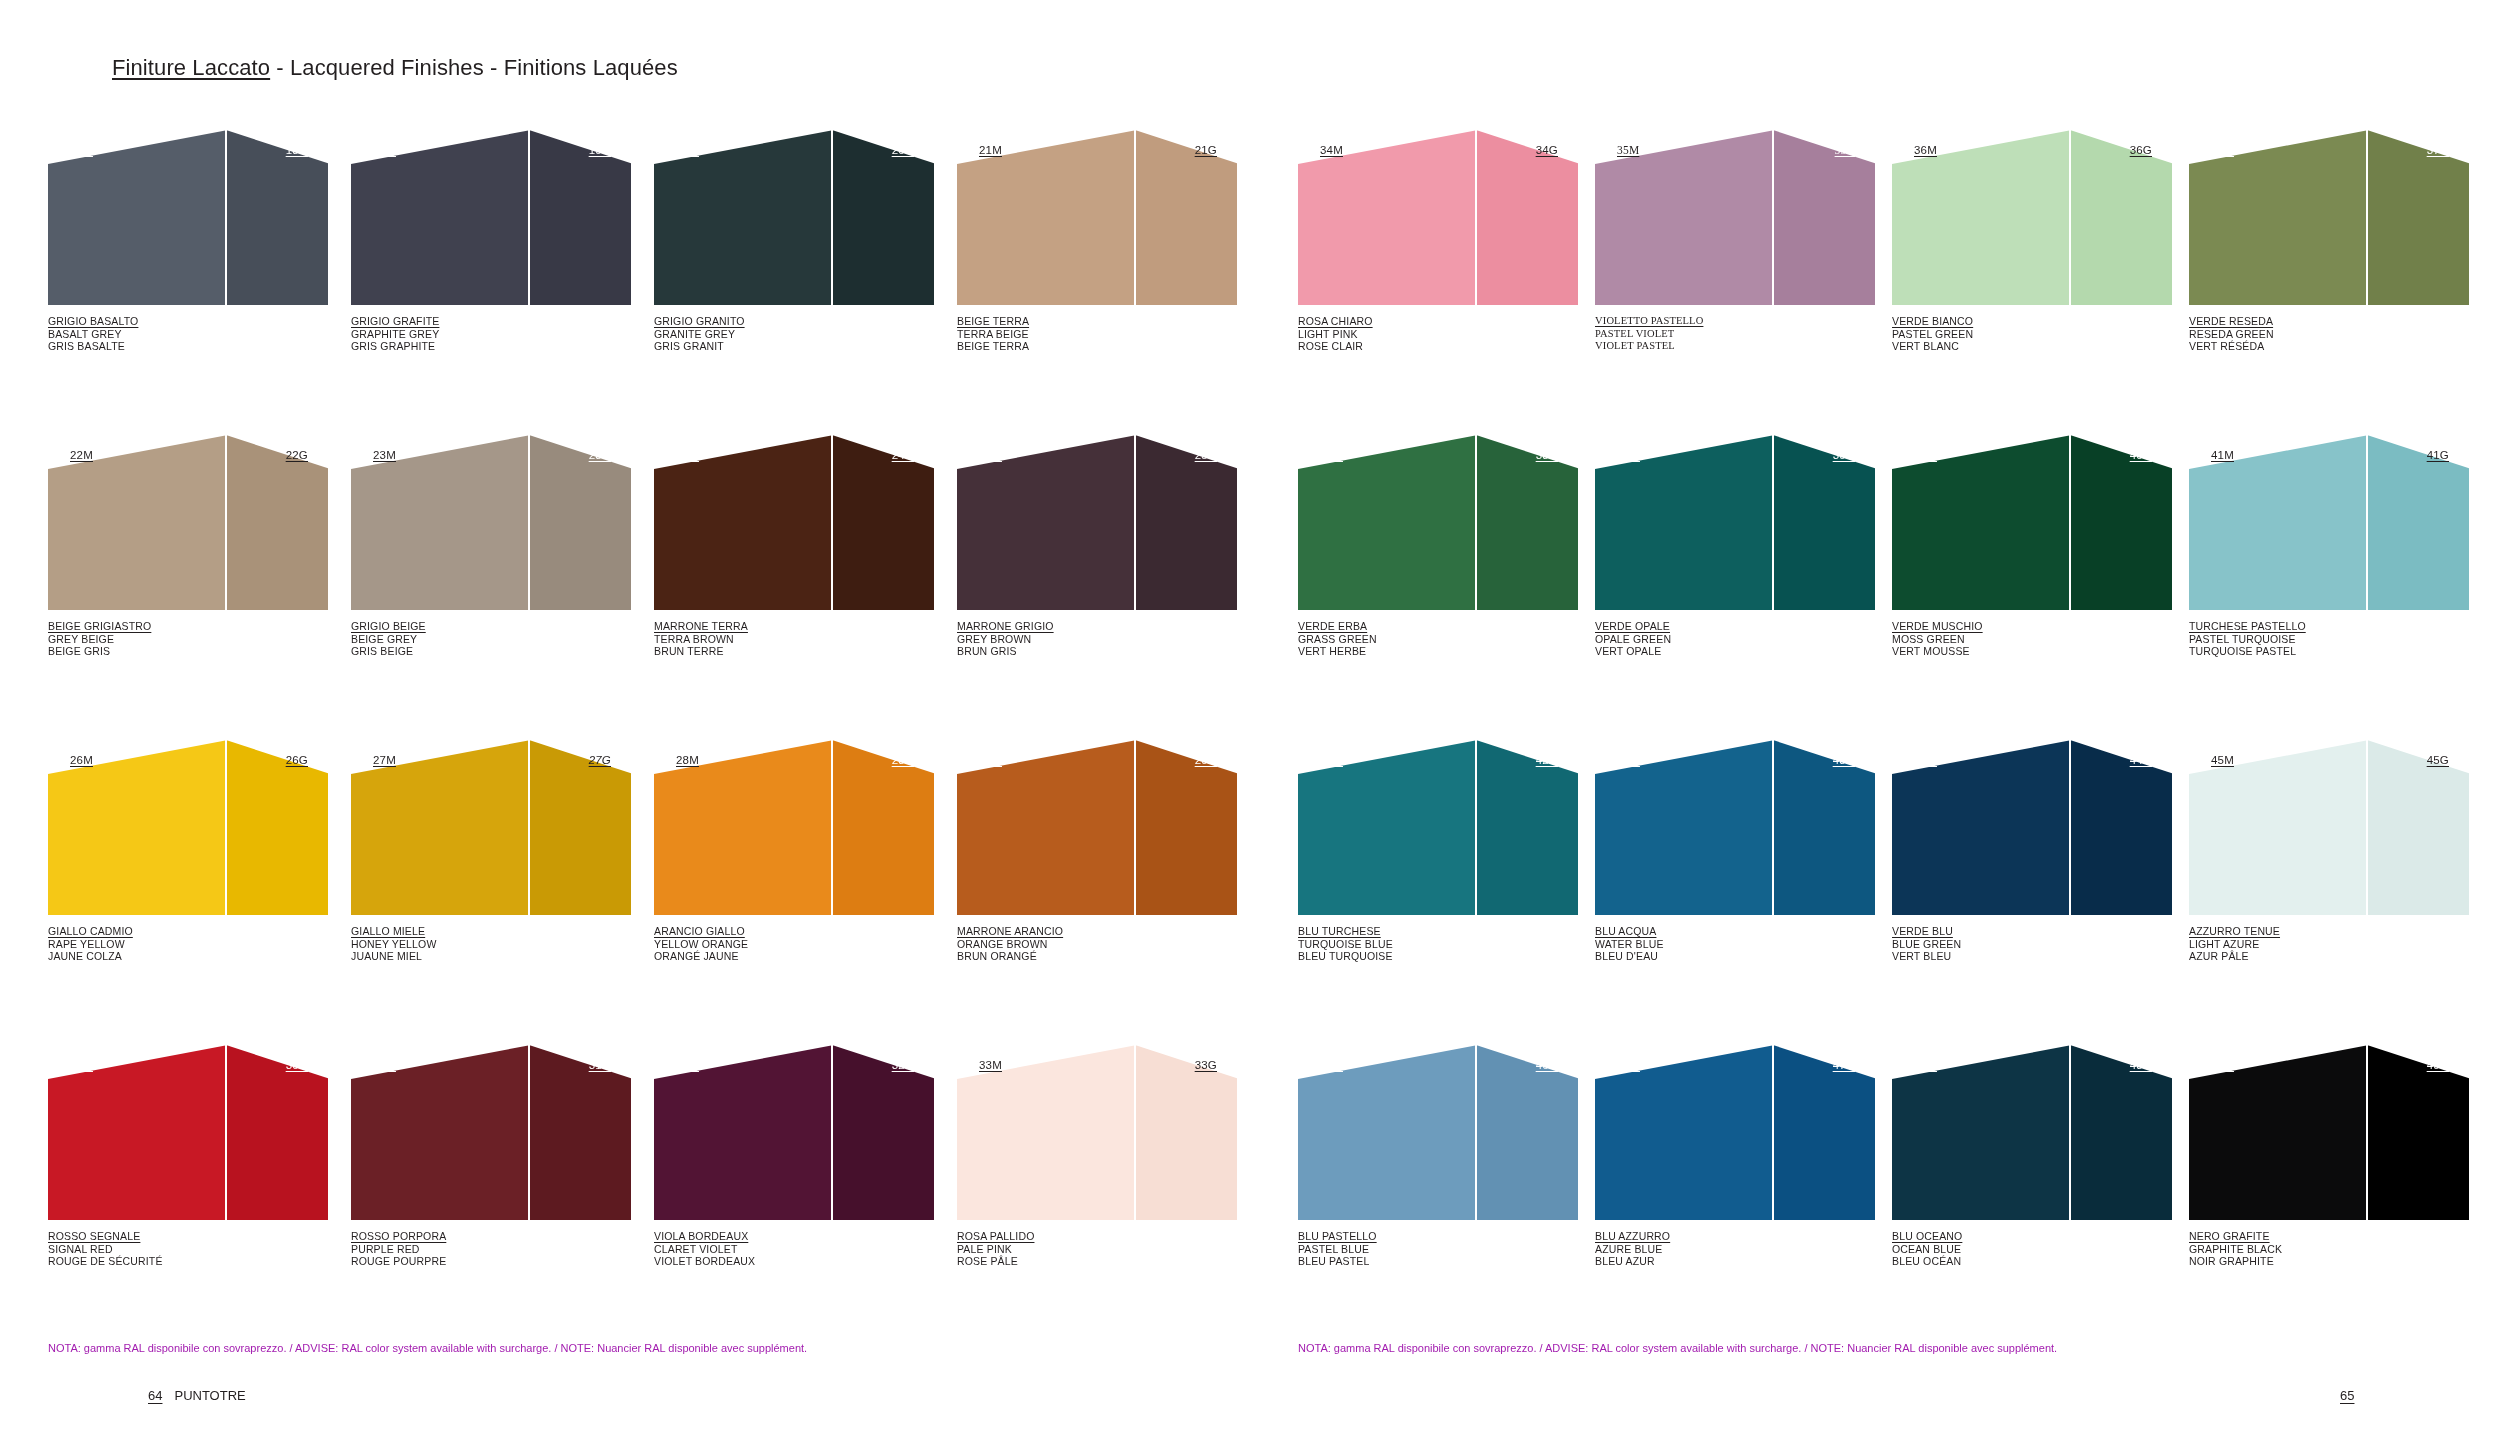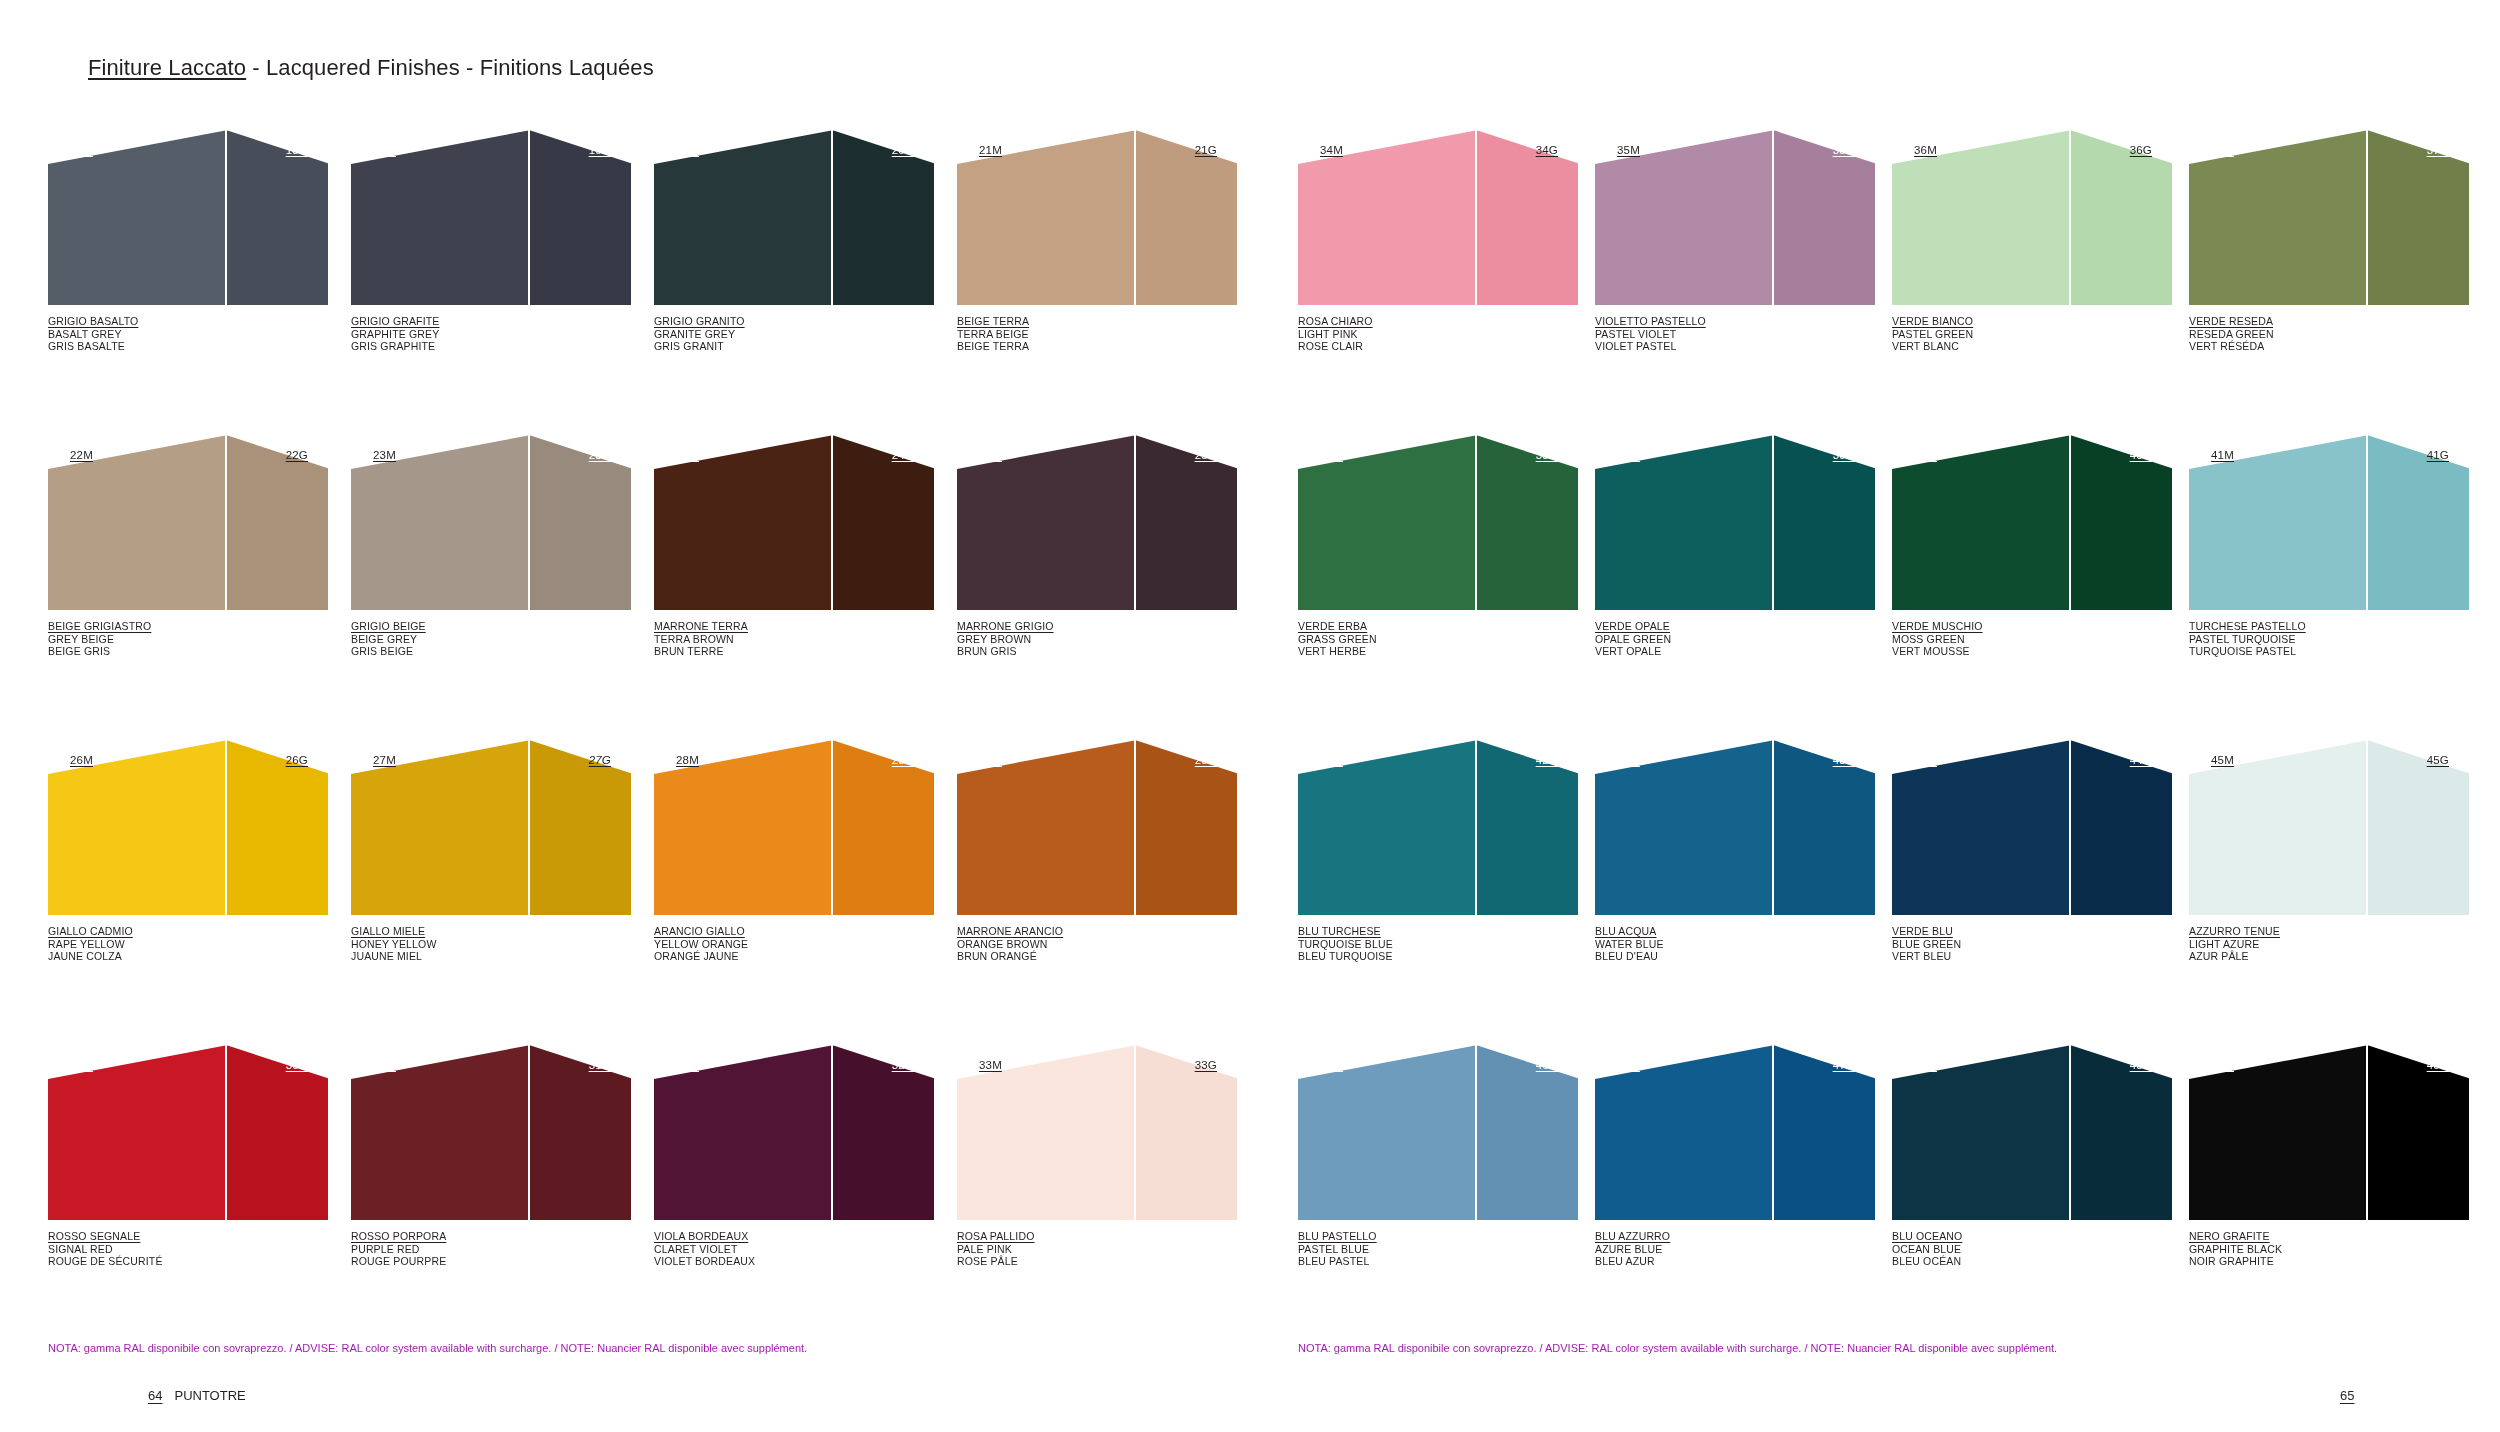--- a/index.html
+++ b/index.html
@@ -11,21 +11,21 @@
     width: 2500px;
     height: 1432px;
     font-family: "Liberation Sans", sans-serif;
     color: #231f20;
     position: relative;
     overflow: hidden;
   }
 
   .page-title {
     position: absolute;
-    left: 88px;
+    left: 112px;
     top: 55px;
     font-size: 22px;
     letter-spacing: 0.1px;
     color: #231f20;
     white-space: nowrap;
   }
   .page-title .underlined {
     text-decoration: underline;
     text-underline-offset: 3px;
   }
@@ -440,21 +440,21 @@
               <div class="seam"></div>
               <div class="code m" style="color: rgb(35, 31, 32);">34M</div>
               <div class="code g" style="color: rgb(35, 31, 32);">34G</div>
             </div>
             <div class="names">
               <div class="n-it">ROSA CHIARO</div>
               <div>LIGHT PINK</div>
               <div>ROSE CLAIR</div>
             </div>
           </div>
-          <div class="swatch-cell" style="left: 297px;">
+          <div class="swatch-cell" style="left: 297px; font-family: Liberation Serif, serif;">
             <div class="box">
               <div class="face-left" style="background: rgb(176, 138, 166);"></div>
               <div class="face-right" style="background: rgb(166, 127, 156);"></div>
               <div class="cut-left"></div>
               <div class="cut-right"></div>
               <div class="seam"></div>
               <div class="code m" style="color: rgb(35, 31, 32);">35M</div>
               <div class="code g" style="color: rgb(255, 255, 255);">35G</div>
             </div>
             <div class="names">

